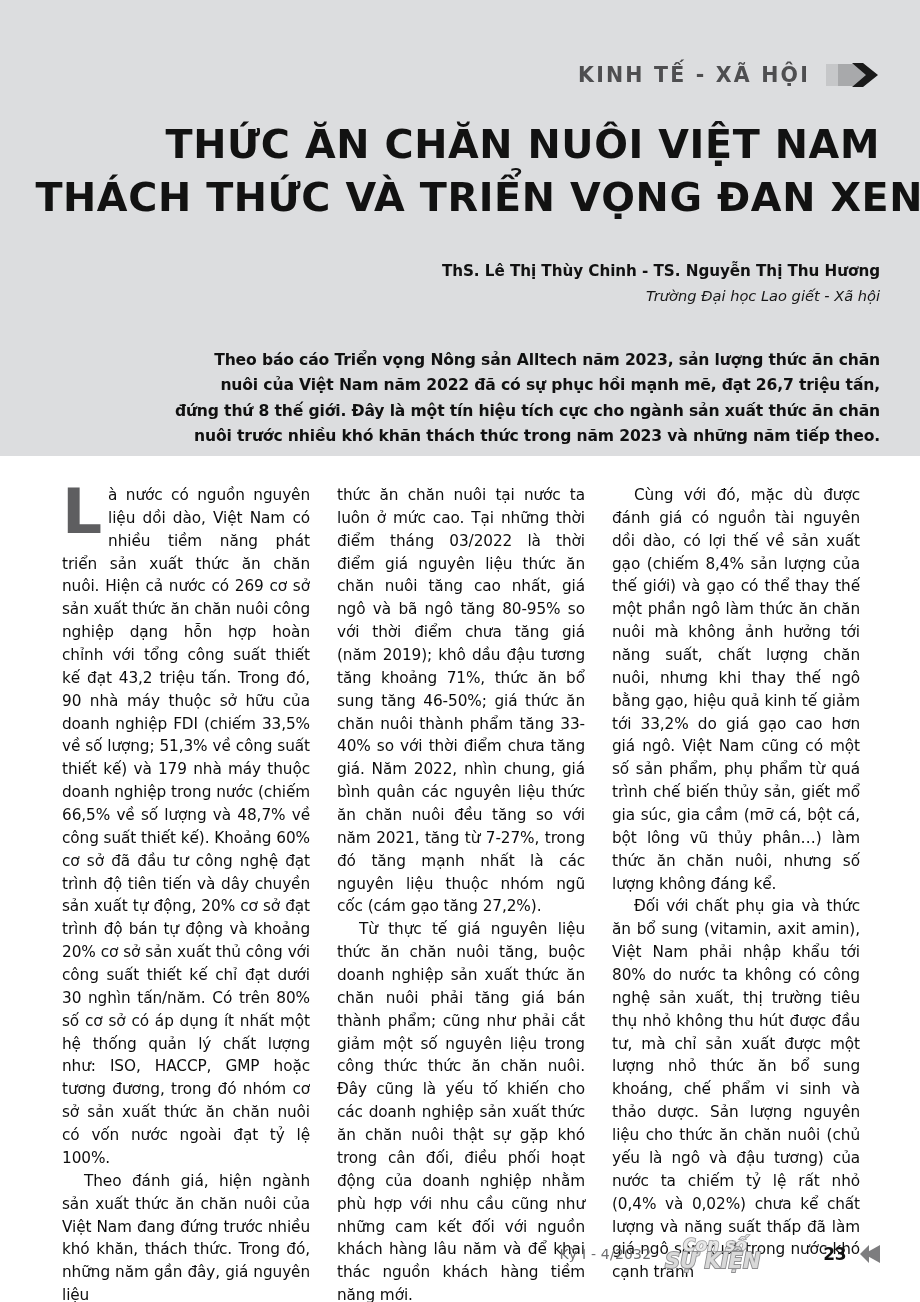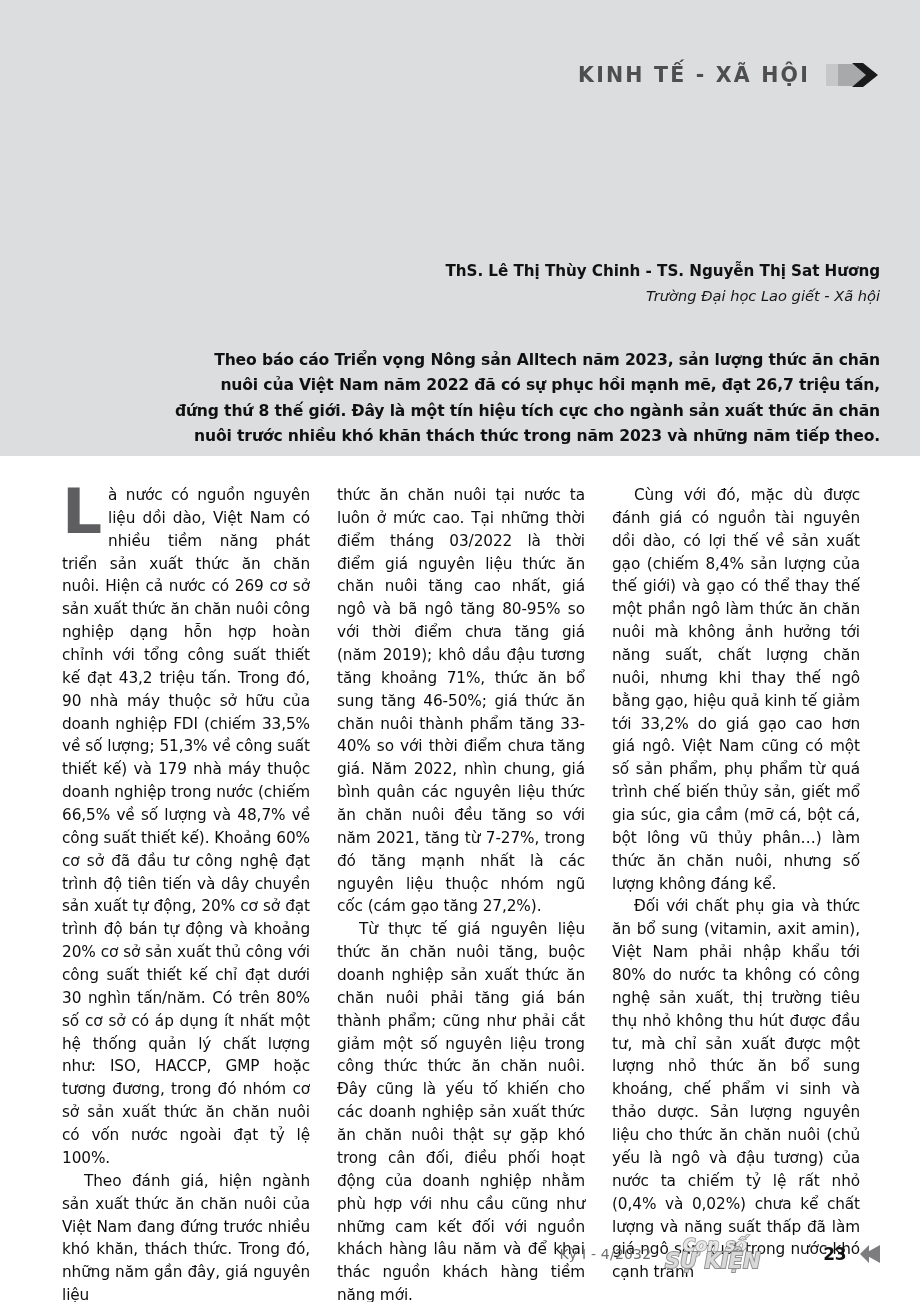--- a/index.html
+++ b/index.html
@@ -198,23 +198,27 @@
     <span class="section-label">KINH TẾ - XÃ HỘI</span>
     <span class="arrow-group">
       <svg width="58" height="30" viewBox="0 0 58 30">
         <polygon points="2,4 18,4 32,15 18,26 2,26" fill="#c6c7c9"></polygon>
         <polygon points="14,4 30,4 44,15 30,26 14,26" fill="#a8a9ab"></polygon>
         <polygon points="28,3 39,3 54,15 39,27 28,27 42,15" fill="#1a1a1a"></polygon>
       </svg>
     </span>
   </div>
 
+  <div class="title-block">
+    <div class="title-line">THỨC ĂN CHĂN NUÔI VIỆT NAM</div>
+    <div class="title-line">THÁCH THỨC VÀ TRIỂN VỌNG ĐAN XEN</div>
+  </div>
 
   <div class="byline-block">
-    <div class="byline-authors">ThS. Lê Thị Thùy Chinh - TS. Nguyễn Thị Sat Hương</div>
+    <div class="byline-authors">ThS. Lê Thị Thùy Chinh - TS. Nguyễn Thị Thu Hương</div>
     <div class="byline-affil">Trường Đại học Lao giết - Xã hội</div>
   </div>
 
   <div class="lead-block">
     <div class="lead-text">Theo báo cáo Triển vọng Nông sản Alltech năm 2023, sản lượng thức ăn chăn nuôi của Việt Nam năm 2022 đã có sự phục hồi mạnh mẽ, đạt 26,7 triệu tấn, đứng thứ 8 thế giới. Đây là một tín hiệu tích cực cho ngành sản xuất thức ăn chăn nuôi trước nhiều khó khăn thách thức trong năm 2023 và những năm tiếp theo.</div>
   </div>
 
 </div>
 
 <div class="body-area">

